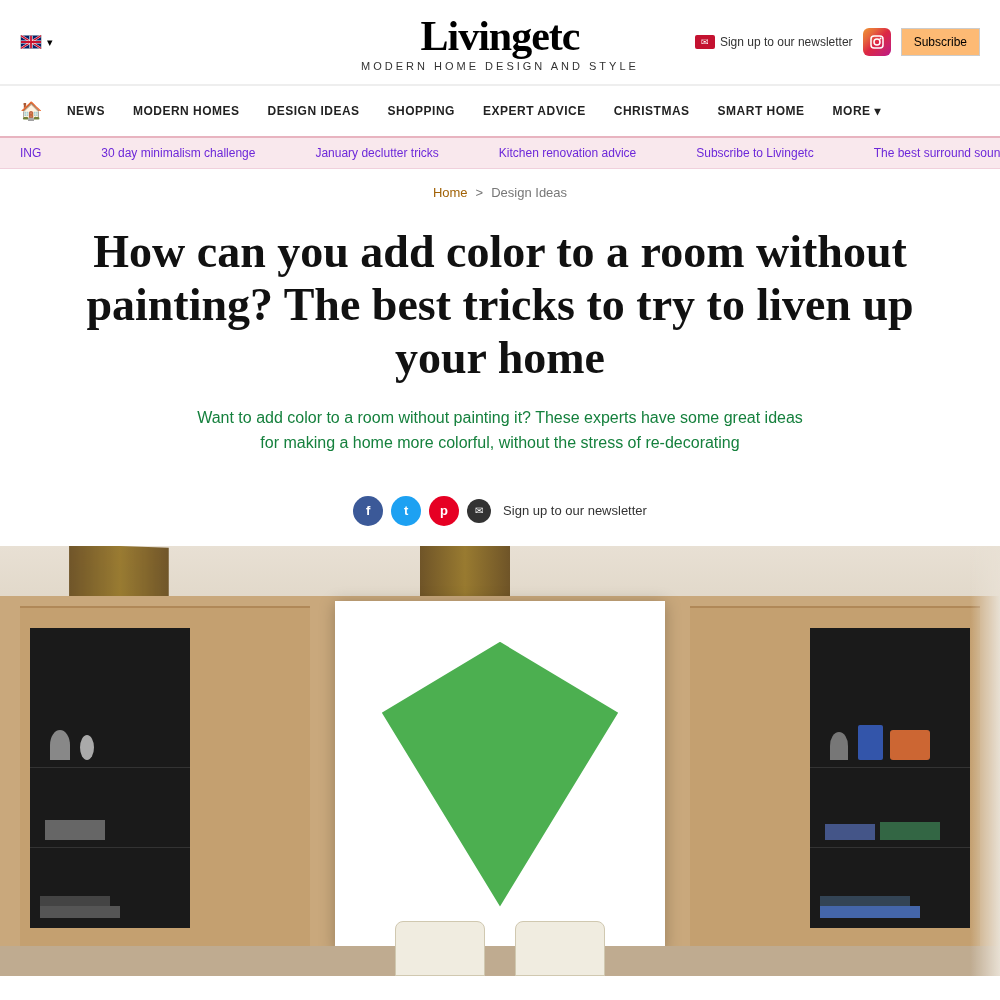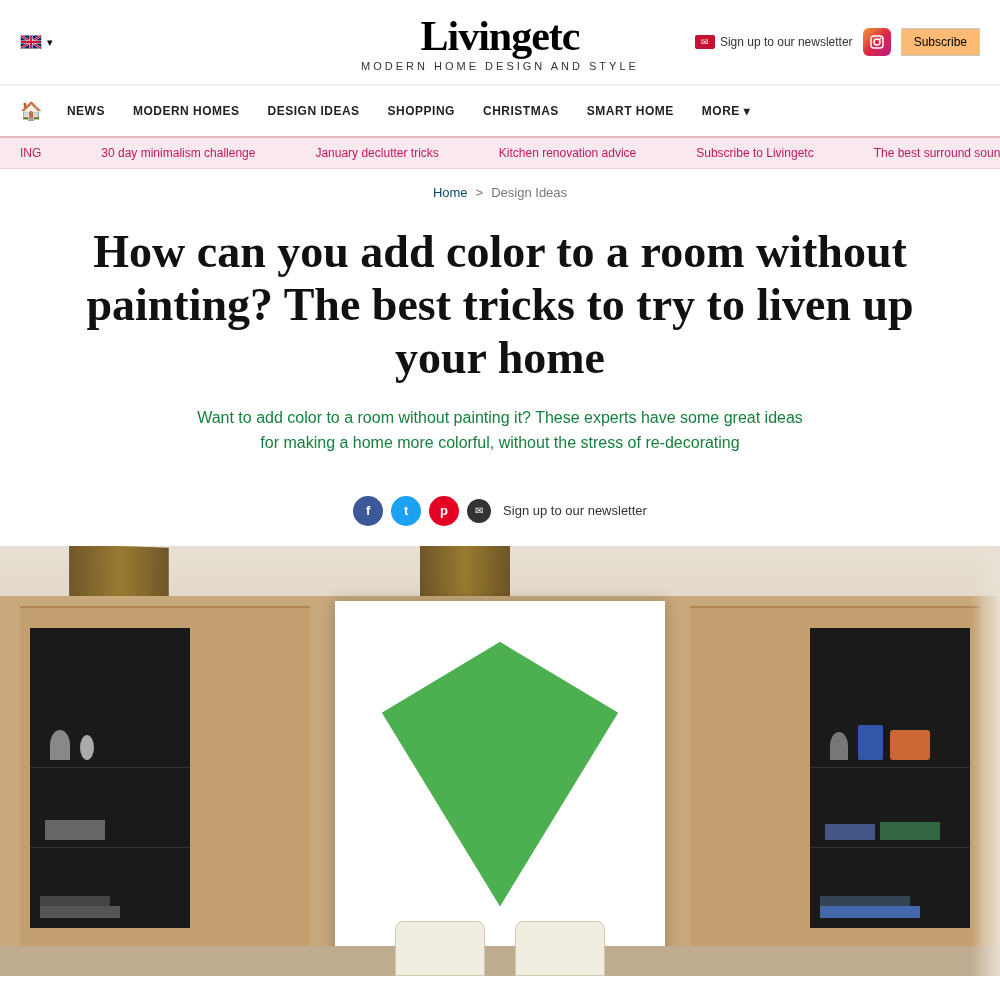--- a/index.html
+++ b/index.html
@@ -33,28 +33,28 @@
       white-space: nowrap;
     }
     .nav-home { font-size: 18px !important; padding: 14px 10px !important; }
 
     
     .ticker { 
       background: #f9e8ed; padding: 8px 0; overflow: hidden;
       border-bottom: 1px solid #f0d0dc;
     }
     .ticker-inner { display: flex; gap: 60px; padding: 0 20px; }
-    .ticker-inner a { font-size: 12px; color: #be185d; text-decoration: none; white-space: nowrap; text-align: right; }
+    .ticker-inner a { font-size: 12px; color: #6d28d9; text-decoration: none; white-space: nowrap; text-align: right; }
 
     
     .breadcrumb { 
       display: flex; align-items: center; justify-content: center; 
       gap: 8px; padding: 16px 20px; font-size: 13px; color: #555;
     }
-    .breadcrumb a { text-decoration: none; color: #0c4a6e; }
+    .breadcrumb a { text-decoration: none; color: #a16207; }
     .breadcrumb span { color: #777; }
 
     
     .article-header { text-align: center; padding: 10px 60px 20px; }
     .article-title { font-size: 46px; font-weight: 900; line-height: 1.15; color: #111; margin-bottom: 20px; font-family: Georgia, serif; }
     .article-subtitle { font-size: 16px; color: #15803d; line-height: 1.6; max-width: 620px; margin: 0 auto 20px; }
 
     
     .social-bar { display: flex; align-items: center; justify-content: center; gap: 8px; margin-bottom: 20px; }
     .social-icon { width: 30px; height: 30px; border-radius: 50%; display: flex; align-items: center; justify-content: center; color: white; font-size: 13px; font-weight: bold; text-decoration: none; }
@@ -124,20 +124,23 @@
     <li>
       <a href="#">MODERN HOMES</a>
     </li>
     <li>
       <a href="#">DESIGN IDEAS</a>
     </li>
     <li>
       <a href="#">SHOPPING</a>
     </li>
     <li>
+      <a href="#">EXPERT ADVICE</a>
+    </li>
+    <li>
       <a href="#">CHRISTMAS</a>
     </li>
     <li>
       <a href="#">SMART HOME</a>
     </li>
     <li>
       <a href="#">MORE ▾</a>
     </li>
   </ul>
 </nav>

